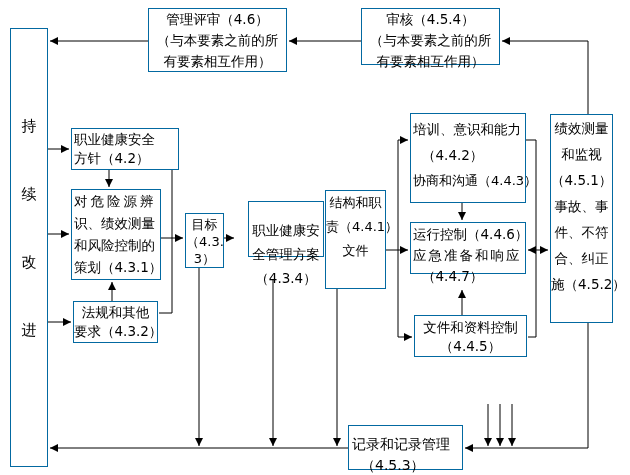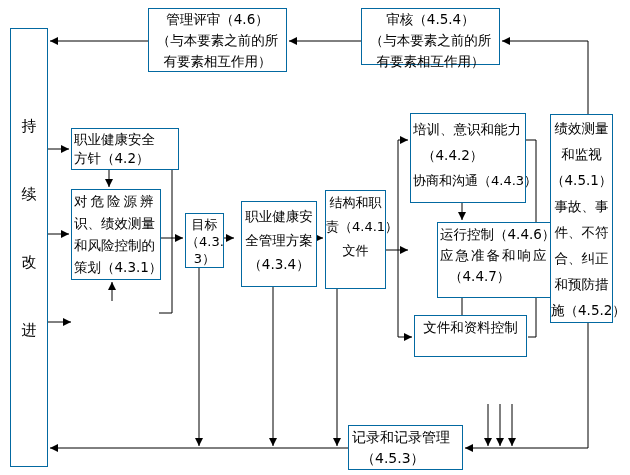--- a/index.html
+++ b/index.html
@@ -28,27 +28,27 @@
   
   .b-review   {left:148px;top:8px;  width:139px;height:64px;line-height:21px;text-align:center;}
   .b-audit    {left:361px;top:8px;  width:139px;height:57px;line-height:21px;text-align:center;}
   .b-continual{left:10px; top:28px; width:38px; height:439px;
                display:flex;flex-direction:column;align-items:center;justify-content:center;
                gap:48px;padding-bottom:40px;font-size:15px;}
   .b-policy   {left:71px; top:128px;width:108px; height:42px;line-height:19px;padding:1px 0 0 2px;}
   .b-hazard   {left:71px; top:189px;width:90px; height:91px;line-height:22px;padding:0 8px 0 2px;}
   .b-legal    {left:73px; top:301px;width:85px; height:42px;line-height:19px;text-align:center;padding-top:1px;}
   .b-objective{left:185px;top:213px;width:39px; height:55px;line-height:17px;text-align:center;padding-top:2px;font-size:13px;}
-  .b-program  {left:241px;top:201px;width:76px; height:86px;line-height:24px;text-align:center;padding-top:2px;}
+  .b-program  {left:248px;top:201px;width:76px; height:56px;line-height:24px;text-align:center;padding-top:16px;}
   .b-structure{left:325px;top:190px;width:61px; height:99px;line-height:24px;text-align:center;font-size:13px;}
   .b-training {left:410px;top:113px;width:116px;height:90px;line-height:26px;padding:2px 16px 0 2px;}
-  .b-operation{left:410px;top:222px;width:116px;height:76px;line-height:21px;padding:1px 0 0 2px;margin-left:27px;}
+  .b-operation{left:410px;top:222px;width:116px;height:52px;line-height:21px;padding:1px 0 0 2px;}
   .b-doccontrol{left:414px;top:315px;width:113px;height:42px;line-height:19px;text-align:center;padding-top:2px;}
   .b-performance{left:550px;top:114px;width:63px;height:209px;line-height:26px;text-align:center;font-size:13.5px;}
-  .b-records  {left:348px;top:425px;width:115px;height:45px;line-height:21px;padding:1px 0 0 3px;font-size:14px;}
+  .b-records  {left:348px;top:425px;width:115px;height:45px;line-height:21px;padding:8px 0 0 3px;font-size:14px;}
 </style>
 </head>
 <body>
 
 <div id="stage">
 
   <svg id="wires" viewBox="0 0 630 475" xmlns="http://www.w3.org/2000/svg">
     <defs>
       <marker id="ah" viewBox="0 0 10 10" refX="10" refY="5" markerWidth="8" markerHeight="8" orient="auto-start-reverse">
         <path d="M0,0 L10,5 L0,10 z" fill="#000"></path>
@@ -110,20 +110,24 @@
     <div class="ln">方针（4.2）</div>
   </div>
 
   <div class="box b-hazard">
     <div class="ln spread">对危险源辨</div>
     <div class="ln">识、绩效测量</div>
     <div class="ln">和风险控制的</div>
     <div class="ln">策划（4.3.1）</div>
   </div>
 
+  <div class="box b-legal">
+    <div class="ln">法规和其他</div>
+    <div class="ln">要求（4.3.2）</div>
+  </div>
 
   <div class="box b-objective">
     <div class="ln">目标</div>
     <div class="ln">（4.3.</div>
     <div class="ln">3）</div>
   </div>
 
   <div class="box b-program">
     <div class="ln">职业健康安</div>
     <div class="ln">全管理方案</div>
@@ -143,30 +147,30 @@
   </div>
 
   <div class="box b-operation">
     <div class="ln">运行控制（4.4.6）</div>
     <div class="ln spread2">应急准备和响应</div>
     <div class="ln ind">（4.4.7）</div>
   </div>
 
   <div class="box b-doccontrol">
     <div class="ln">文件和资料控制</div>
+    <div class="ln">（4.4.5）</div>
   </div>
 
   <div class="box b-performance">
     <div class="ln">绩效测量</div>
     <div class="ln">和监视</div>
     <div class="ln">（4.5.1）</div>
     <div class="ln">事故、事</div>
     <div class="ln">件、不符</div>
     <div class="ln">合、纠正</div>
-    <div class="ln">和预防措</div>
     <div class="ln">施（4.5.2）</div>
   </div>
 
   <div class="box b-records">
     <div class="ln">记录和记录管理</div>
     <div class="ln ind">（4.5.3）</div>
   </div>
 
 </div>
 

